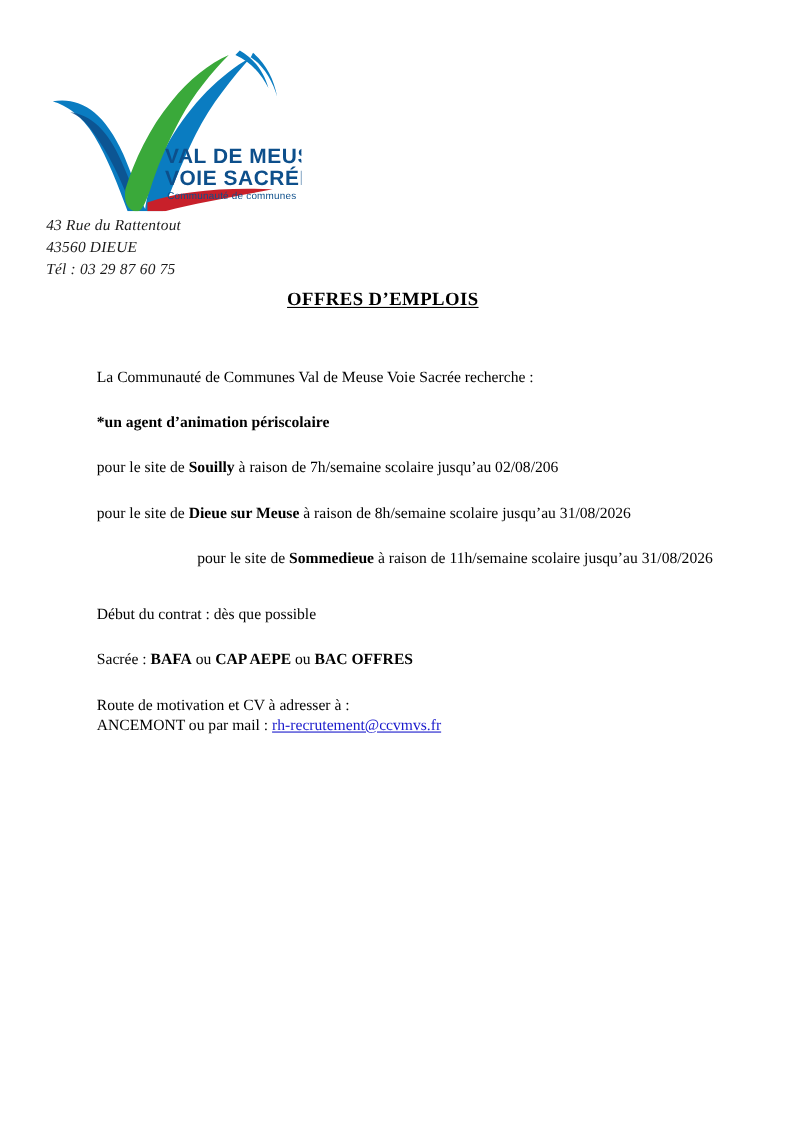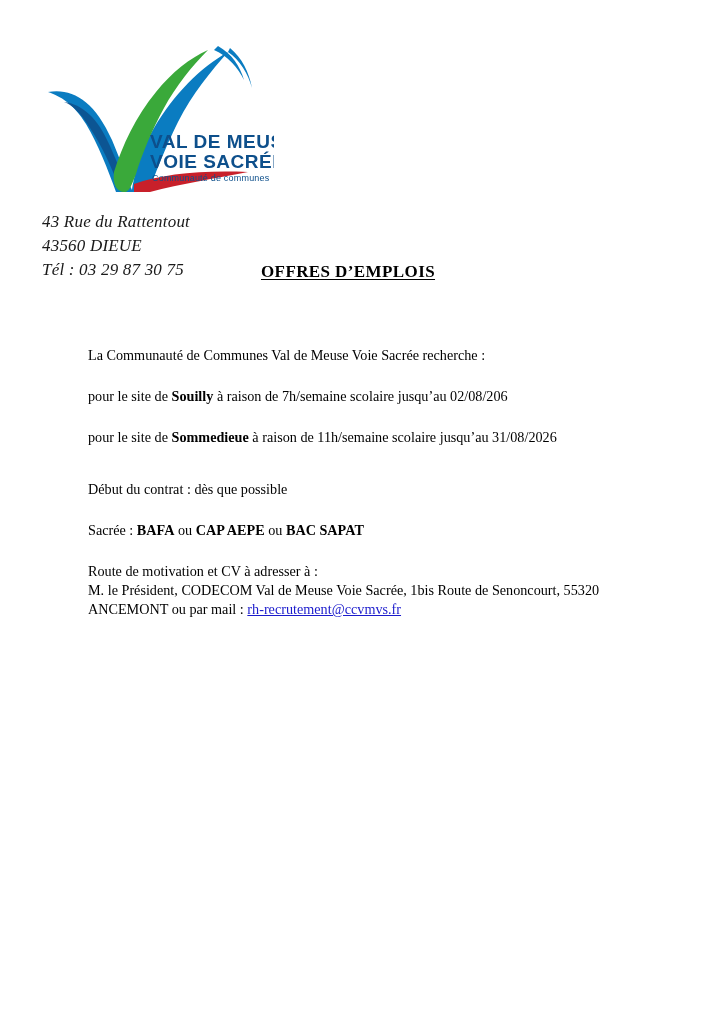--- a/index.html
+++ b/index.html
@@ -28,24 +28,24 @@
     position: relative;
     width: 232px;
     height: 148px;
   }
 
   .logo-svg {
     display: block;
   }
 
   .address {
-    margin-top: 18px;
+    margin-top: 4px;
     font-family: "Liberation Serif", serif;
     font-style: italic;
-    font-size: 17px;
+    font-size: 14px;
     line-height: 1.42;
     color: #1a1a1a;
     letter-spacing: 0.2px;
   }
   .address div { white-space: nowrap; }
 
   
   .doc-title {
     position: absolute;
     top: 262px;
@@ -66,24 +66,24 @@
   .body-block {
     position: absolute;
     top: 330px;
     left: 88px;
     width: 560px;
     font-size: 14.2px;
     line-height: 1.35;
   }
 
   .para {
-    margin: 16px 0 22px 0;
+    margin: 4px 0 22px 0;
   }
 
-  .para.gap-big { margin-bottom: 32px; }
+  .para.gap-big { margin-bottom: 32px; text-align: right; }
 
   b, .b { font-weight: bold; }
 
   .contact-block {
     margin-top: 0;
   }
   .contact-block .line { margin: 0; }
 
   .mailto {
     color: #1a1acc;
@@ -114,50 +114,53 @@
 
       <text x="108" y="104" font-family="Liberation Sans, sans-serif" font-size="19" font-weight="bold" fill="#0d4f8b" letter-spacing="0.5">VAL DE MEUSE</text>
       <text x="108" y="124" font-family="Liberation Sans, sans-serif" font-size="19" font-weight="bold" fill="#0d4f8b" letter-spacing="0.5">VOIE SACRÉE</text>
       <text x="110" y="137" font-family="Liberation Sans, sans-serif" font-size="9" fill="#0d4f8b" letter-spacing="0.2">Communauté de communes</text>
     </svg>
   </div>
 
   <div class="address">
     <div>43 Rue du Rattentout</div>
     <div>43560 DIEUE</div>
-    <div>Tél : 03 29 87 30 75</div>
+    <div>Tél : 03 29 87 60 75</div>
   </div>
 
 </div>
 
 <div class="doc-title">
   <span>OFFRES D’EMPLOIS</span>
 </div>
 
 <div class="body-block">
 
   <p class="para">La Communauté de Communes Val de Meuse Voie Sacrée recherche :</p>
 
+  <p class="para b">*un agent d’animation périscolaire</p>
 
   <p class="para">
     <span>pour le site de </span><b>Souilly</b><span> à raison de 7h/semaine scolaire jusqu’au 02/08/206</span>
   </p>
 
+  <p class="para">
+    <span>pour le site de </span><b>Dieue sur Meuse</b><span> à raison de 8h/semaine scolaire jusqu’au 31/08/2026</span>
+  </p>
 
   <p class="para gap-big">
     <span>pour le site de </span><b>Sommedieue</b><span> à raison de 11h/semaine scolaire jusqu’au 31/08/2026</span>
   </p>
 
   <p class="para">Début du contrat : dès que possible</p>
 
   <p class="para">
-    <span>Sacrée : </span><b>BAFA</b><span> ou </span><b>CAP AEPE</b><span> ou </span><b>BAC SAPAT</b>
+    <span>Sacrée : </span><b>BAFA</b><span> ou </span><b>CAP AEPE</b><span> ou </span><b>BAC OFFRES</b>
   </p>
 
   <div class="contact-block">
     <p class="line">Route de motivation et CV à adresser à :</p>
-    <p class="line">M. le Président, CODECOM Val de Meuse Voie Sacrée, 1bis Route de Senoncourt, 55320</p>
     <p class="line">
       <span>ANCEMONT ou par mail : </span><a class="mailto" href="#">rh-recrutement@ccvmvs.fr</a>
     </p>
   </div>
 
 </div>
 
 </body></html>

